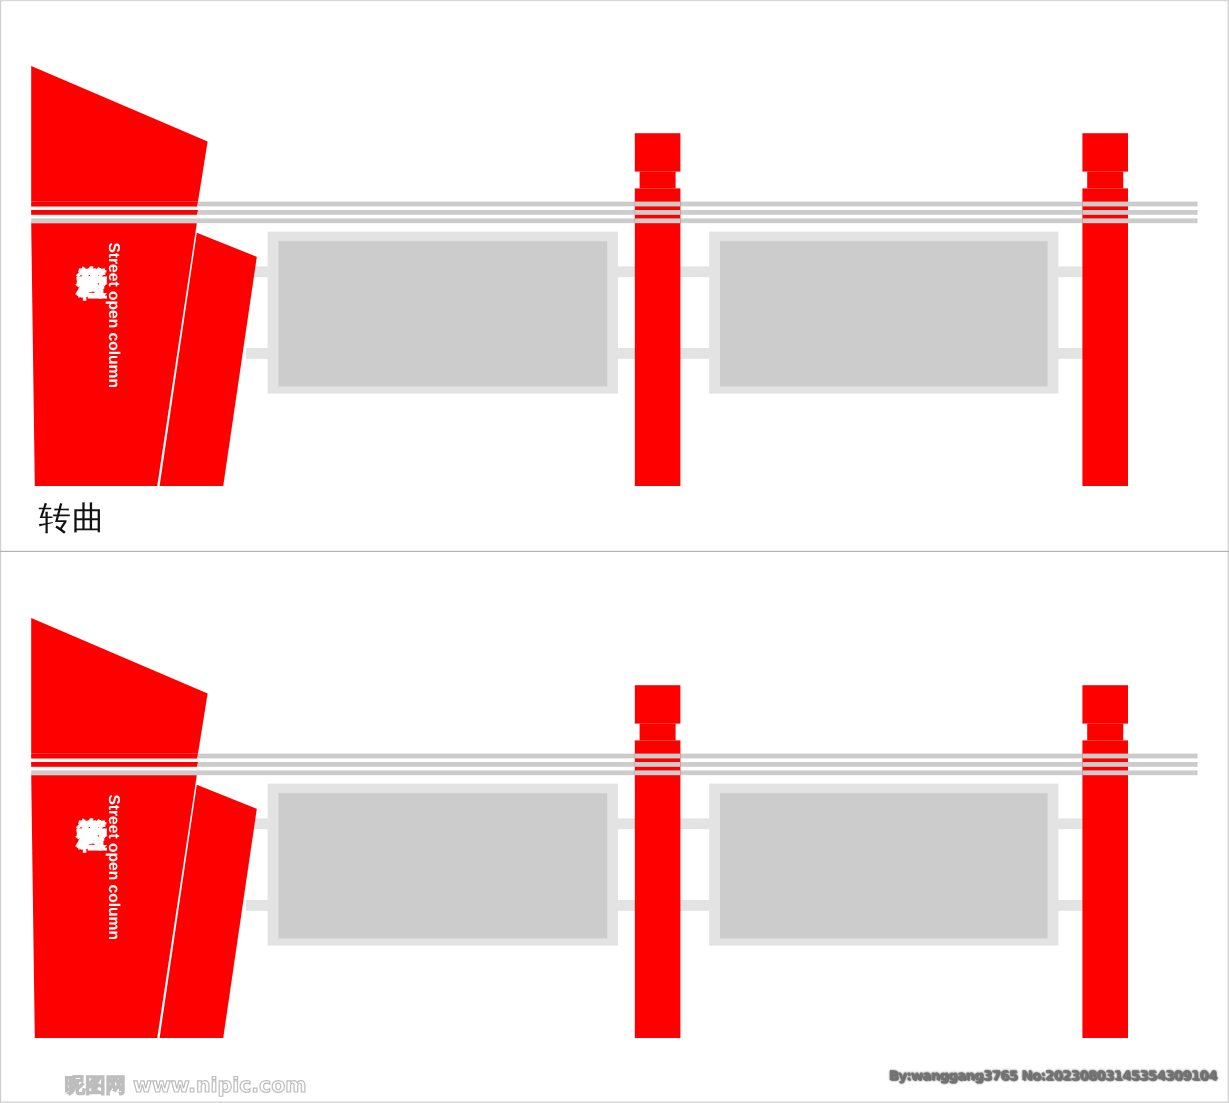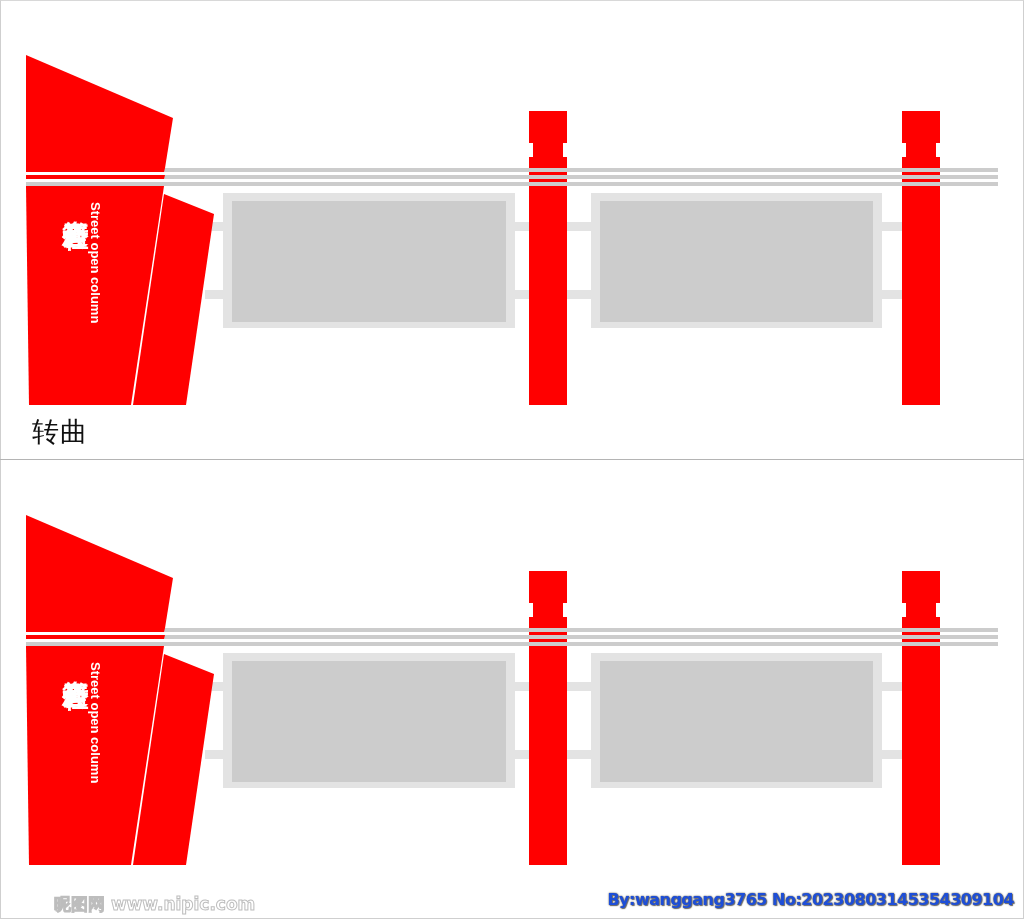--- a/index.html
+++ b/index.html
@@ -42,21 +42,21 @@
   }
   .wm-left {
     position: absolute; left: 6px; top: 893px;
     font-family: "DejaVu Sans", sans-serif; font-weight: bold;
     font-size: 17px; color: #ffffff;
     -webkit-text-stroke: 1px #bdbdbd; letter-spacing: 0px; margin-left: 48px;
   }
   .wm-right {
     position: absolute; right: 10px; top: 890px;
     font-family: "DejaVu Sans", sans-serif; font-weight: bold;
-    font-size: 16px; color: #1d4ed8;
+    font-size: 11px; color: #737373;
     text-shadow: 0 0 2px #777, 0 0 1px #555, 1px 1px 1px #666;
     letter-spacing: -0.5px;
   }
 </style>
 </head>
 <body>
 
 <div class="frame"></div>
 
 <div class="panel p1">

